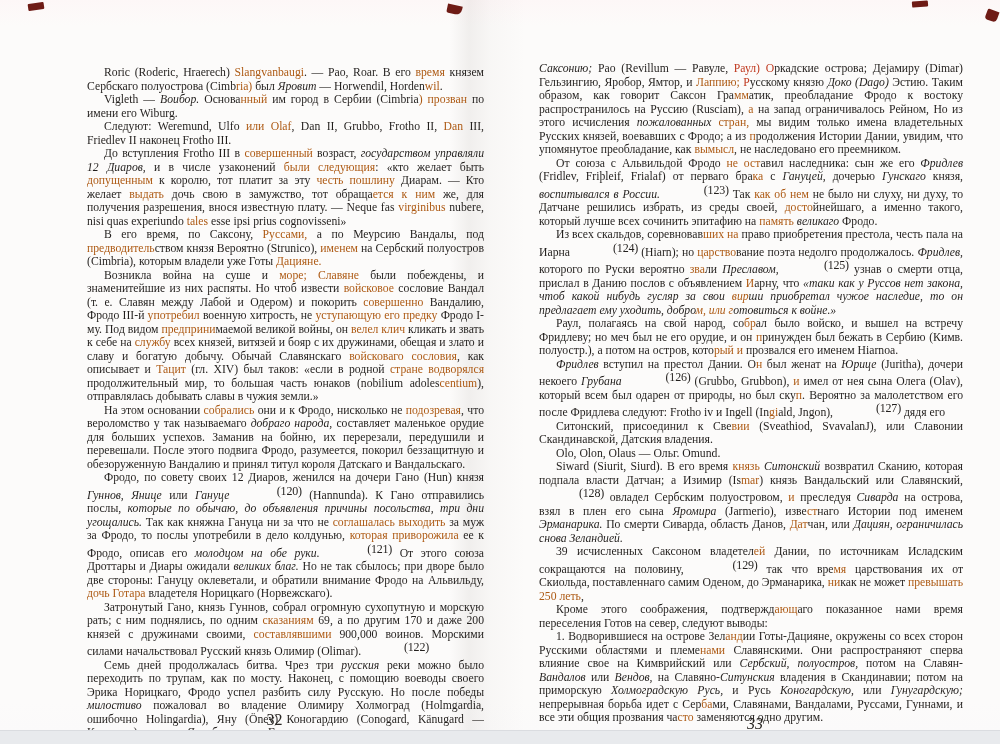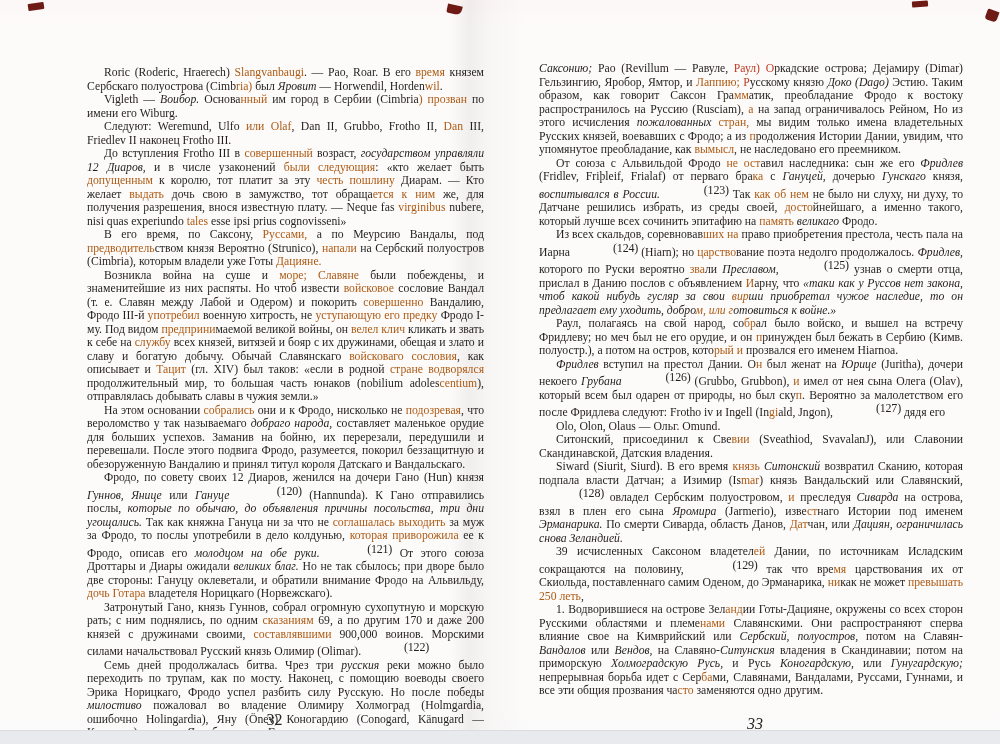--- a/index.html
+++ b/index.html
@@ -56,38 +56,39 @@
 <div class="speck" id="speck-1"></div>
 <div class="speck" id="speck-2"></div>
 <div class="speck" id="speck-3"></div>
 <div class="speck" id="speck-4"></div>
 
 <div class="textblock" id="left-text">
     <p class="para"><span>Roric (Roderic, Hraerech) </span><span class="oc">Slangvanbaugi</span><span>. — Pao, Roar. В его </span><span class="oc">время</span><span> князем Сербскаго полуострова (Cimb</span><span class="oc">ria)</span><span> был </span><span class="it">Яровит</span><span> — Horwendil, Horden</span><span class="oc">wil</span><span>.</span></p>
     <p class="para"><span>Vigleth — </span><span class="it">Воибор.</span><span> Основа</span><span class="oc">нный</span><span> им город в Сербии (Cimbria</span><span class="oc">)</span><span> </span><span class="oc">прозван</span><span> по имени его Wiburg.</span></p>
     <p class="para"><span>Следуют: Weremund, Ulfo </span><span class="oc">или Olaf</span><span>, Dan II, Grubbo, Frotho II, </span><span class="oc">Dan</span><span> III, Friedlev II наконец Frotho III.</span></p>
     <p class="para"><span>До вступления Frotho III в </span><span class="oc">совершенный</span><span> возраст, </span><span class="it">государством управляли 12 Диаров,</span><span> и в числе узаконений </span><span class="oc">были следующия</span><span>: «кто желает быть </span><span class="oc">допущенным</span><span> к королю, тот платит за эту </span><span class="oc">честь пошлину</span><span> Диарам. — Кто желает </span><span class="oc">выдать</span><span> дочь свою в замужство, тот обраща</span><span class="oc">ется к ним</span><span> же, для получения разрешения, внося известную плату. — Neque fas </span><span class="oc">virginibus</span><span> nubere, nisi quas experiundo </span><span class="oc">tales</span><span> esse ipsi prius cognovisseni»</span></p>
-    <p class="para"><span>В его время, по Саксону, </span><span class="oc">Руссами,</span><span> а по Меурсию Вандалы, под </span><span class="oc">предводитель</span><span>ством князя Вероятно (Strunico), </span><span class="oc">напали</span><span> на Сербский полуостров (Cimbria), которым владели уже Готы </span><span class="oc">Дацияне.</span></p>
+    <p class="para"><span>В его время, по Саксону, </span><span class="oc">Руссами,</span><span> а по Меурсию Вандалы, под </span><span class="oc">предводитель</span><span>ством князя Вероятно (Strunico), </span><span class="oc">именем</span><span> на Сербский полуостров (Cimbria), которым владели уже Готы </span><span class="oc">Дацияне.</span></p>
     <p class="para"><span>Возникла война на суше и </span><span class="oc">море;</span><span> </span><span class="oc">Славяне</span><span> были побеждены, и знаменитейшие из них распяты. Но чтоб извести </span><span class="oc">войсковое</span><span> сословие Вандал (т. е. Славян между Лабой и Одером) и покорить </span><span class="oc">совершенно</span><span> Вандалию, Фродо III-й </span><span class="oc">употребил</span><span> военную хитрость, не </span><span class="oc">уступающую его предку</span><span> Фродо I-му. Под видом </span><span class="oc">предприни</span><span>маемой великой войны, он </span><span class="oc">велел клич</span><span> кликать и звать к себе на </span><span class="oc">службу</span><span> всех князей, витязей и бояр с их дружинами, обещая и злато и славу и богатую добычу. Обычай Славянскаго </span><span class="oc">войсковаго сословия</span><span>, как описывает и </span><span class="oc">Тацит</span><span> (гл. XIV) был таков: «если в родной </span><span class="oc">стране водворялся</span><span> продолжительный мир, то большая часть юнаков (nobilium adoles</span><span class="oc">centium</span><span>), отправлялась добывать славы в чужия земли.»</span></p>
     <p class="para"><span>На этом основании </span><span class="oc">собрались</span><span> они и к Фродо, нисколько не </span><span class="oc">подозревая</span><span>, что вероломство у так называемаго </span><span class="it">добраго народа,</span><span> составляет маленькое орудие для больших успехов. Заманив на бойню, их перерезали, передушили и перевешали. После этого подвига Фродо, разумеется, покорил беззащитную и обезоруженную Вандалию и принял титул короля Датскаго и Вандальскаго.</span></p>
     <p class="para"><span>Фродо, по совету своих 12 Диаров, женился на дочери Гано (Hun) князя </span><span class="it">Гуннов, Янице</span><span> или </span><span class="it">Гануце</span><span> </span><span class="sup">(120)</span><span> (Hannunda). К Гано отправились послы, </span><span class="it">которые по обычаю, до объявления причины посольства, три дни угощались.</span><span> Так как княжна Гануца ни за что не </span><span class="oc">соглашалась выходить</span><span> за муж за Фродо, то послы употребили в дело колдунью, </span><span class="oc">которая приворожила</span><span> ее к Фродо, описав его </span><span class="it">молодцом на обе руки.</span><span> </span><span class="sup">(121)</span><span> От этого союза Дроттары и Диары ожидали </span><span class="it">великих благ.</span><span> Но не так сбылось; при дворе было две стороны: Гануцу оклеветали, и обратили внимание Фродо на Альвильду, </span><span class="oc">дочь Готара</span><span> владетеля Норицкаго (Норвежскаго).</span></p>
     <p class="para"><span>Затронутый Гано, князь Гуннов, собрал огромную сухопутную и морскую рать; с ним поднялись, по одним </span><span class="oc">сказаниям</span><span> 69, а по другим 170 и даже 200 князей с дружинами своими, </span><span class="oc">составлявшими</span><span> 900,000 воинов. Морскими силами начальствовал Русский князь Олимир (Olimar). </span><span class="sup">(122)</span></p>
     <p class="para"><span>Семь дней продолжалась битва. Чрез три </span><span class="it">русския</span><span> реки можно было переходить по трупам, как по мосту. Наконец, с помощию воеводы своего Эрика Норицкаго, Фродо успел разбить силу Русскую. Но после победы </span><span class="it">милостиво</span><span> пожаловал во владение Олимиру Холмоград (Holmgardia, ошибочно Holingardia), Яну (Önev) Коногардию (Conogard, Känugard — Киевград); другому Яну, брату царя Гуннов</span></p>
   </div>
 
 <div class="textblock" id="right-text">
     <p class="para no-indent"><span class="it">Саксонию;</span><span> Pao (Revillum — Равуле, </span><span class="rc">Раул)</span><span> </span><span class="rc">О</span><span>ркадские острова; Дејамиру (Dimar) Гельзингию, Яробор, Ямтор, и </span><span class="oc">Лаппию;</span><span> </span><span class="rc">Р</span><span>усскому князю </span><span class="it">Доко (Dago)</span><span> Эстию. Таким образом, как говорит Саксон Гра</span><span class="oc">мм</span><span>атик, преобладание Фродо к востоку распространилось на Руссию (Rusciam), </span><span class="oc">а</span><span> на запад ограничивалось Рейном, Но из этого исчисления </span><span class="it">пожалованных</span><span> </span><span class="oc">стран,</span><span> мы видим только имена владетельных Русских князей, воевавших с Фродо; а из </span><span class="oc">п</span><span>родолжения Истории Дании, увидим, что упомянутое преобладание, как </span><span class="oc">вымысл</span><span>, не наследовано его преемником.</span></p>
     <p class="para"><span>От союза с Альвильдой Фродо </span><span class="oc">не ост</span><span>авил наследника: сын же его </span><span class="it">Фридлев</span><span> (Fridlev, Friþleif, Frialaf) от перваго бра</span><span class="oc">ка</span><span> с </span><span class="it">Гануцей,</span><span> дочерью </span><span class="it">Гунскаго</span><span> князя, </span><span class="it">воспитывался в России.</span><span> </span><span class="sup">(123)</span><span> Так </span><span class="oc">как об нем</span><span> не было ни слуху, ни духу, то Датчане решились избрать, из среды своей, </span><span class="oc">досто</span><span>йнейшаго, а именно такого, который лучше всех сочинить эпитафию на </span><span class="oc">память</span><span> </span><span class="it">великаго</span><span> Фродо.</span></p>
     <p class="para"><span>Из всех скальдов, соревновав</span><span class="oc">ших на</span><span> право приобретения престола, честь пала на Иарна </span><span class="sup">(124)</span><span> (Hiarn); но </span><span class="oc">царство</span><span>вание поэта недолго продолжалось. </span><span class="it">Фридлев,</span><span> которого по Руски вероятно </span><span class="oc">зва</span><span>ли </span><span class="it">Преславом,</span><span> </span><span class="sup">(125)</span><span> узнав о смерти отца, прислал в Данию послов с объявлением </span><span class="oc">И</span><span>арну, что </span><span class="it">«таки как у Руссов нет закона, чтоб какой нибудь гусляр за свои </span><span class="it oc">вир</span><span class="it">ши приобретал чужое наследие, то он предлагает ему уходить, добро</span><span class="it oc">м, или</span><span class="it"> </span><span class="it oc">г</span><span class="it">отовиться к войне.»</span></p>
     <p class="para"><span>Раул, полагаясь на свой народ, со</span><span class="oc">бр</span><span>ал было войско, и вышел на встречу Фридлеву; но меч был не его орудие, и он </span><span class="oc">п</span><span>ринужден был бежать в Сербию (Кимв. полуостр.), а потом на остров, кото</span><span class="oc">рый и</span><span> прозвался его именем Hiarnoa.</span></p>
     <p class="para"><span class="it">Фридлев</span><span> вступил на престол Дании. О</span><span class="oc">н</span><span> был женат на </span><span class="it">Юрице</span><span> (Juritha), дочери некоего </span><span class="it">Грубана</span><span> </span><span class="sup">(126)</span><span> (Grubbo, Grubbon), </span><span class="oc">и</span><span> имел от нея сына Олега (Olav), который всем был одарен от природы, но был ску</span><span class="oc">п</span><span>. Вероятно за малолетством его после Фридлева следуют: Frotho iv и Ingell (In</span><span class="oc">gi</span><span>ald, Jngon), </span><span class="sup">(127)</span><span> дядя его</span></p>
+    <p class="para"><span>Ситонский, присоединил к Све</span><span class="oc">вии</span><span> (Sveathiod, SvavalanJ), или Славонии Скандинавской, Датския владения.</span></p>
     <p class="para"><span>Olo, Olon, Olaus — Ольг. Omund.</span></p>
-    <p class="para"><span>Ситонский, присоединил к Све</span><span class="oc">вии</span><span> (Sveathiod, SvavalanJ), или Славонии Скандинавской, Датския владения.</span></p>
     <p class="para"><span>Siward (Siurit, Siurd). В его время </span><span class="oc">князь</span><span> </span><span class="it">Ситонский</span><span> возвратил Сканию, которая подпала власти Датчан; а Изимир (Is</span><span class="oc">mar</span><span>) князь Вандальский или Славянский, </span><span class="sup">(128)</span><span> овладел Сербским полуостровом, </span><span class="oc">и</span><span> преследуя </span><span class="it">Сиварда</span><span> на острова, взял в плен его сына </span><span class="it">Яромира</span><span> (Jarmerio), изве</span><span class="oc">ст</span><span>наго Истории под именем </span><span class="it">Эрманарика.</span><span> По смерти Сиварда, область Данов, </span><span class="oc">Дат</span><span>чан, или </span><span class="it">Дациян, ограничилась снова Зеландией.</span></p>
     <p class="para"><span>39 исчисленных Саксоном владетел</span><span class="oc">ей</span><span> Дании, по источникам Исладским сокращаются на половину, </span><span class="sup">(129)</span><span> так что вре</span><span class="oc">мя</span><span> царствования их от Скиольда, поставленнаго самим Оденом, до Эрманарика, </span><span class="oc">ни</span><span>как не может </span><span class="oc">превышать 250 леть</span><span>,</span></p>
+    <p class="para"><span>Кроме этого соображения, подтвержд</span><span class="oc">ающ</span><span>аго показанное нами время переселения Готов на север, следуют выводы:</span></p>
     <p class="para"><span>1. Водворившиеся на острове Зел</span><span class="oc">анд</span><span>ии Готы-Дацияне, окружены со всех сторон Русскими областями и племе</span><span class="oc">нами</span><span> Славянскими. Они распространяют сперва влияние свое на Кимврийский или </span><span class="it">Сербский, полуостров,</span><span> потом на Славян-</span><span class="it">Вандалов</span><span> или </span><span class="it">Вендов,</span><span> на Славяно-</span><span class="it">Ситунския</span><span> владения в Скандинавии; потом на приморскую </span><span class="it">Холмоградскую Русь,</span><span> и Русь </span><span class="it">Коногардскую,</span><span> или </span><span class="it">Гунугардскую;</span><span> непрерывная борьба идет с Сер</span><span class="oc">ба</span><span>ми, Славянами, Вандалами, Руссами, Гуннами, и все эти общия прозвания ча</span><span class="oc">сто</span><span> заменяются одно другим.</span></p>
   </div>
 
 <div class="pagenum" id="num-left">32</div>
 
 <div class="pagenum" id="num-right">33</div>
 
 <div class="edge-strip"></div>
 
 </body></html>

